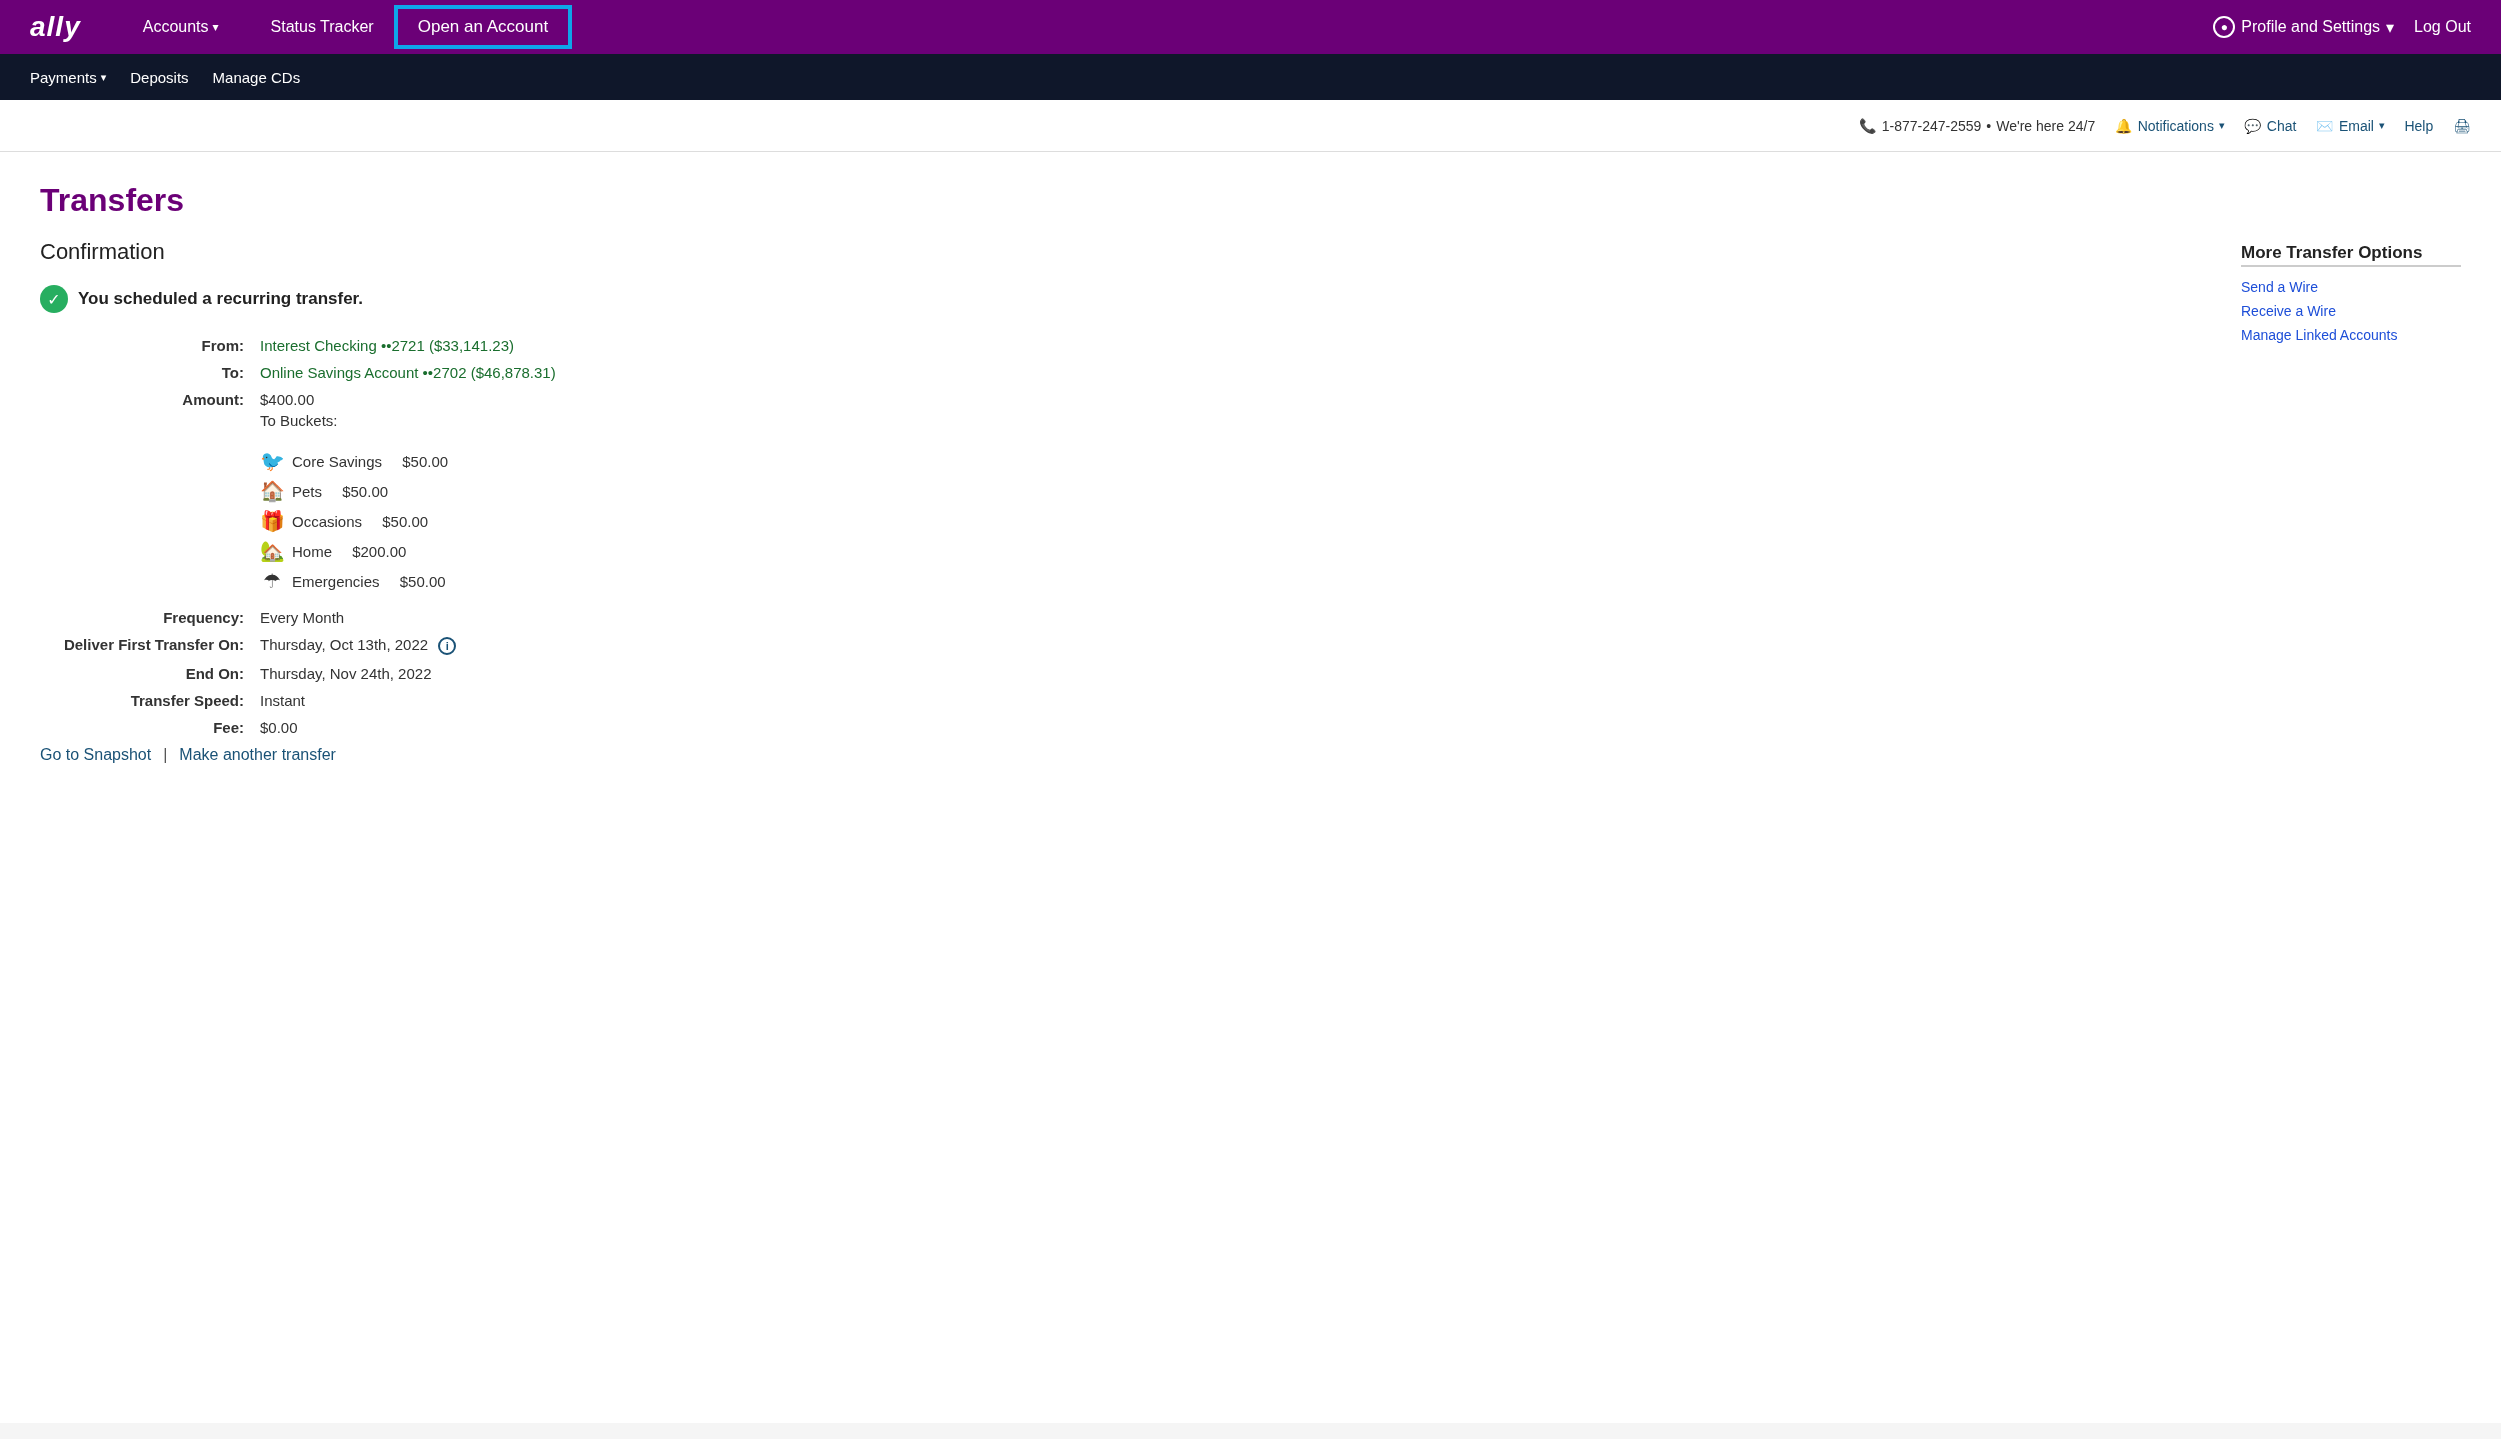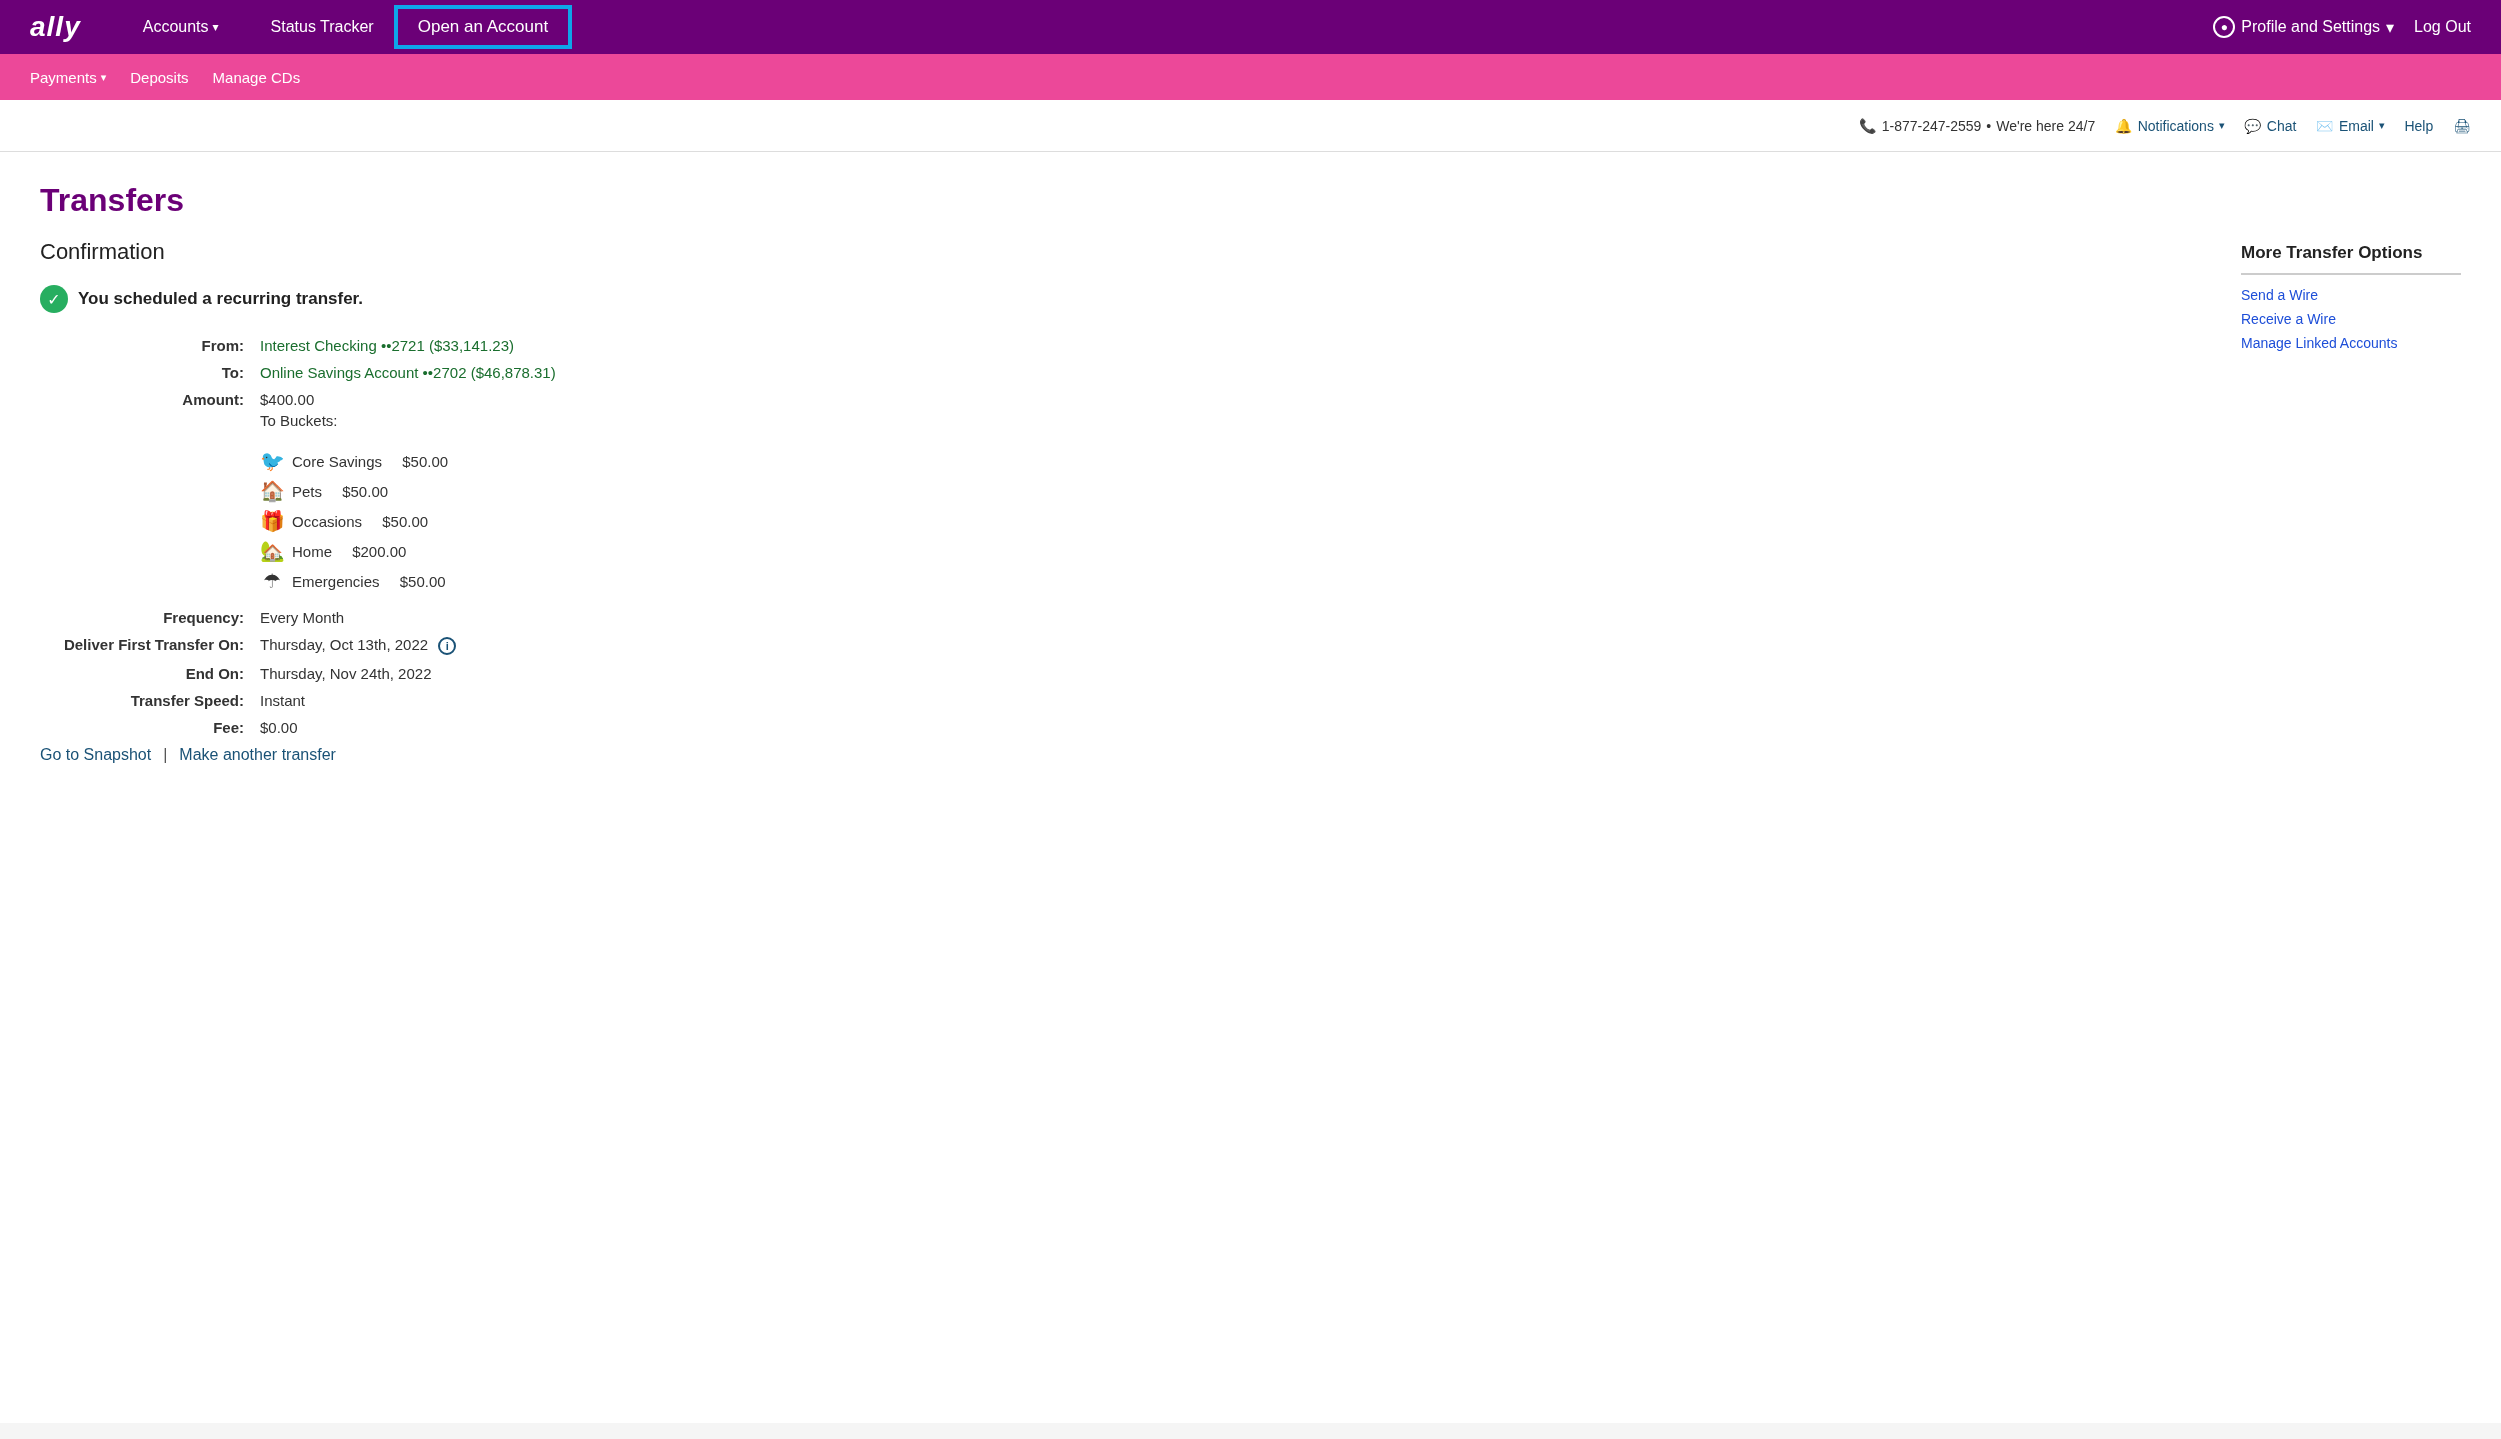--- a/index.html
+++ b/index.html
@@ -58,21 +58,21 @@
     }
     .logout-link {
       color: white;
       font-size: 16px;
       text-decoration: none;
       cursor: pointer;
     }
 
     
     .sub-nav {
-      background: #ec4899;
+      background: #0f172a;
       padding: 0 30px;
       display: flex;
       align-items: center;
       height: 46px;
       gap: 24px;
     }
     .sub-nav-link {
       color: white;
       font-size: 15px;
       cursor: pointer;
@@ -246,21 +246,21 @@
     
     .sidebar {
       min-width: 220px;
       padding-top: 4px;
     }
     .sidebar-title {
       font-size: 17px;
       font-weight: bold;
       color: #222;
       margin-bottom: 12px;
-      padding-bottom: 10px;
+      padding-bottom: 2px;
       border-bottom: 2px solid #ccc;
     }
     .sidebar-link {
       display: block;
       color: #1d4ed8;
       text-decoration: none;
       font-size: 14px;
       margin-bottom: 8px;
       cursor: pointer;
     }

